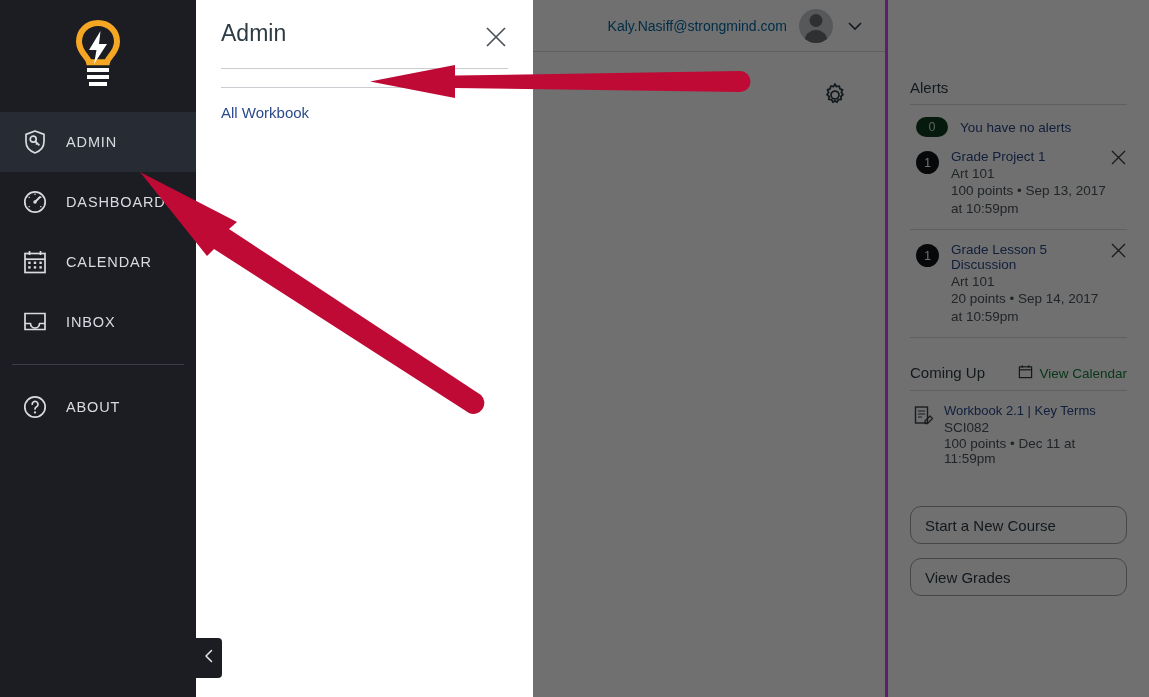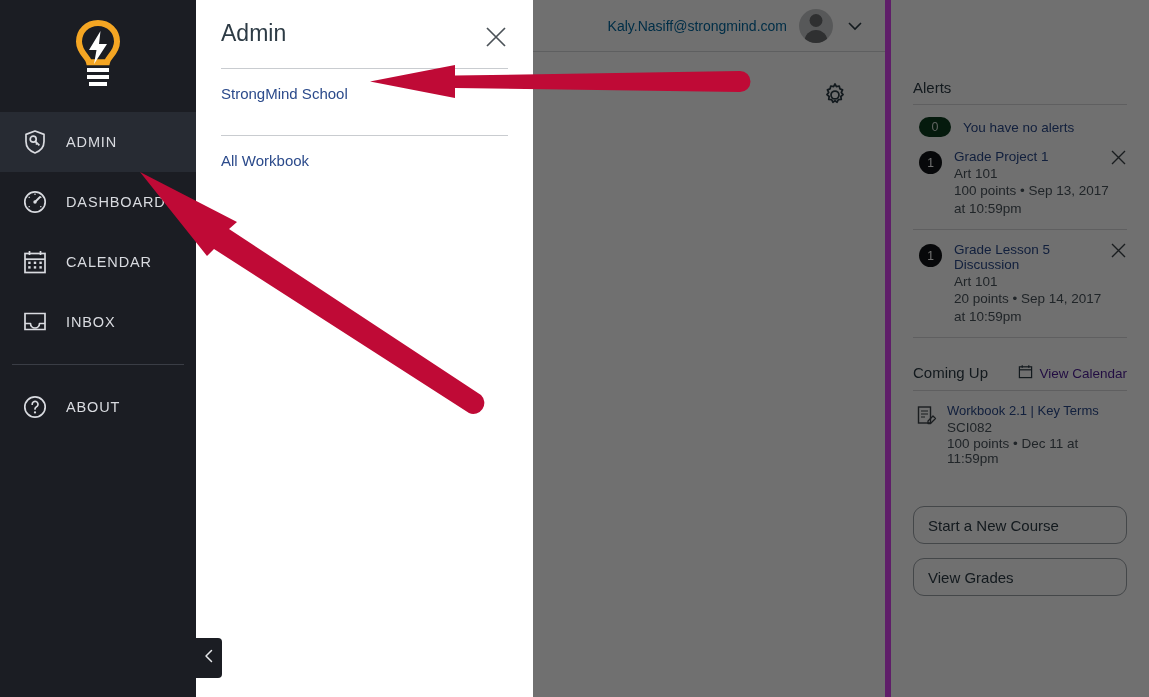--- a/index.html
+++ b/index.html
@@ -102,32 +102,32 @@
   }
   .card-body { padding: 14px 16px 0 16px; }
   .card-term { font-size: 12.5px; color: #5b6770; }
   .card-name { font-size: 19px; color: #2d3b45; margin-top: 3px; }
   .card-icons { margin-top: 22px; display: flex; gap: 12px; }
   .card-icons svg { width: 26px; height: 26px; }
 
   
   .rail {
     position: absolute; right: 0; top: 0; width: 264px; height: 697px;
-    background: #ffffff; border-left: 6px solid #d946ef;
+    background: #ffffff; border-left: 3px solid #d946ef;
     padding: 0 22px;
   }
   .rail-top-space { height: 53px; }
   .rail-h {
     font-size: 15px; color: #2d3b45; padding: 26px 0 8px 0;
     border-bottom: 1px solid #d8d9db;
   }
   .rail-h.withlink { display: flex; align-items: flex-start; justify-content: space-between; }
   .rail-h .vc {
     display: flex; align-items: center; gap: 6px;
-    font-size: 13.5px; color: #4c1d95;
+    font-size: 13.5px; color: #15803d;
   }
   .rail-h .vc svg { width: 15px; height: 15px; }
   .alert-row { display: flex; align-items: center; gap: 12px; padding: 12px 0 0 6px; }
   .pill0 {
     width: 32px; height: 20px; border-radius: 10px; background: #0c3b1e;
     color: #d5ddd8; font-size: 12.5px; display: flex; align-items: center; justify-content: center;
   }
   .alert-text { font-size: 13.5px; color: #2b4a8b; }
 
   .todo-item {
@@ -329,21 +329,20 @@
   <div class="tray">
     <div class="tray-head">
       <span class="tray-title">Admin</span>
       <span class="tray-close">
         <svg viewBox="0 0 26 26">
             <path d="M4 4l18 18M22 4L4 22" stroke="#4b5258" stroke-width="1.7"></path>
           </svg>
       </span>
     </div>
     <div class="tray-rule"></div>
-    <a class="tray-link" href="#">StrongMind School</a>
     <div class="tray-rule"></div>
     <a class="tray-link" href="#">All Workbook</a>
   </div>
 
   <div class="globalnav">
     <div class="logo-wrap">
       <svg width="56" height="74" viewBox="0 0 56 74">
         <path d="M28 4C17 4 9 12.4 9 22.6c0 6.6 3.4 11 6.4 14.6 2 2.4 3.1 4 3.6 6.1h18c.5-2.1 1.6-3.7 3.6-6.1 3-3.6 6.4-8 6.4-14.6C47 12.4 39 4 28 4z" fill="none" stroke="#f5a623" stroke-width="6"></path>
         <path d="M30.5 12L19 31h7.5L24 45l13-20h-8z" fill="#ffffff"></path>
         <rect x="17" y="49" width="22" height="4" fill="#ffffff"></rect>

